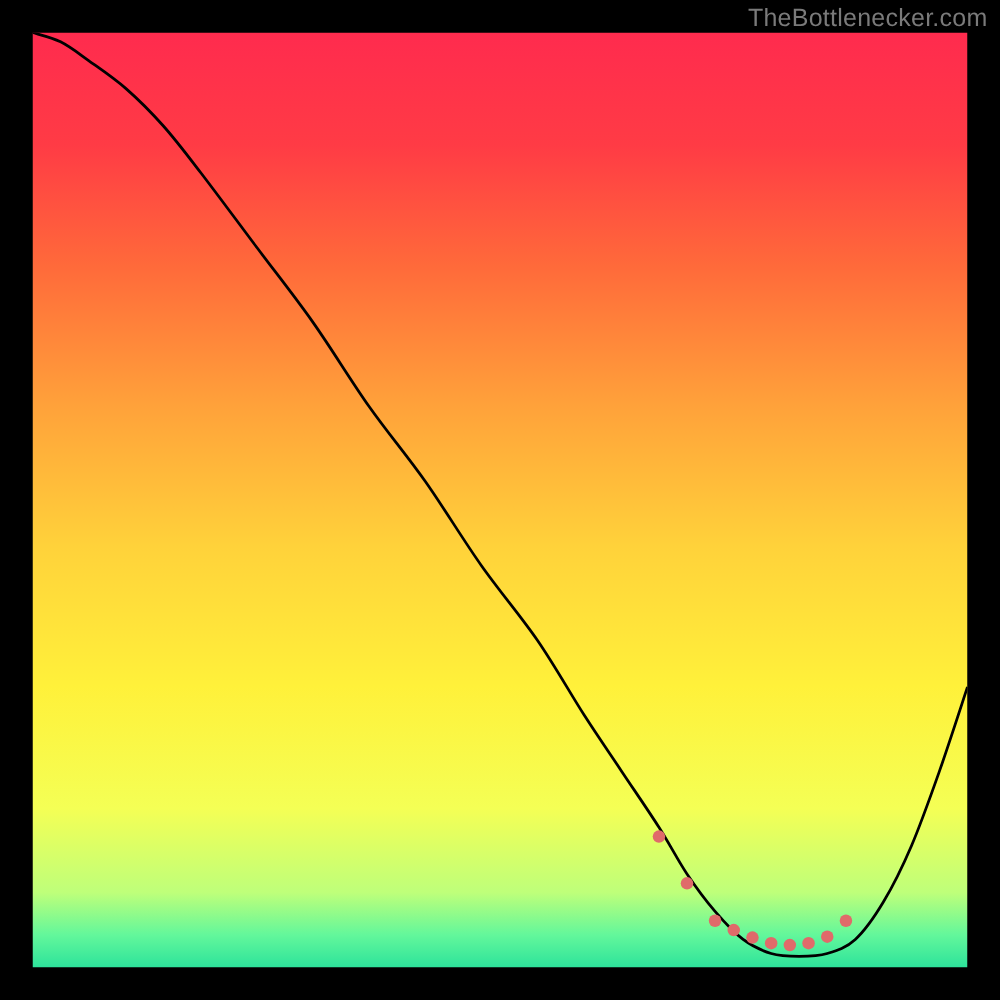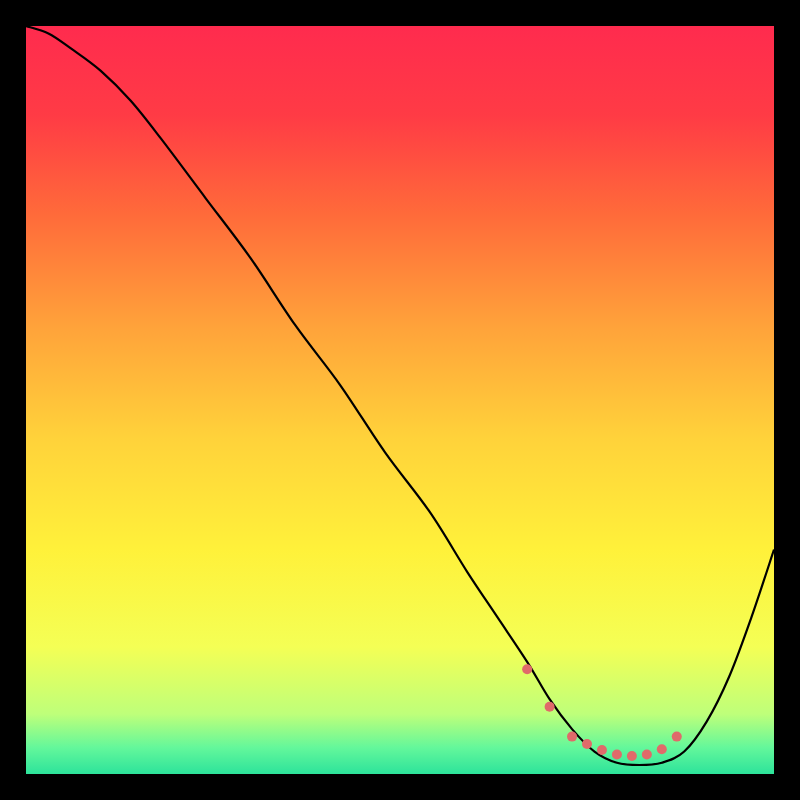--- a/index.html
+++ b/index.html
@@ -36,20 +36,21 @@
   svg {
     display: block;
     width: 748px;
     height: 748px;
   }
 </style>
 </head>
 <body>
 
 <div class="stage">
+  <div class="attribution">TheBottlenecker.com</div>
 
   <div class="plot">
     <svg id="chart-svg" viewBox="0 0 748 748">
       <defs>
         <linearGradient id="bg-grad" x1="0" y1="0" x2="0" y2="1">
             <stop offset="0.00%" stop-color="#ff2b4e"></stop>
             <stop offset="12.00%" stop-color="#ff3b45"></stop>
             <stop offset="25.00%" stop-color="#ff6a3a"></stop>
             <stop offset="40.00%" stop-color="#ffa23a"></stop>
             <stop offset="55.00%" stop-color="#ffd23a"></stop>

